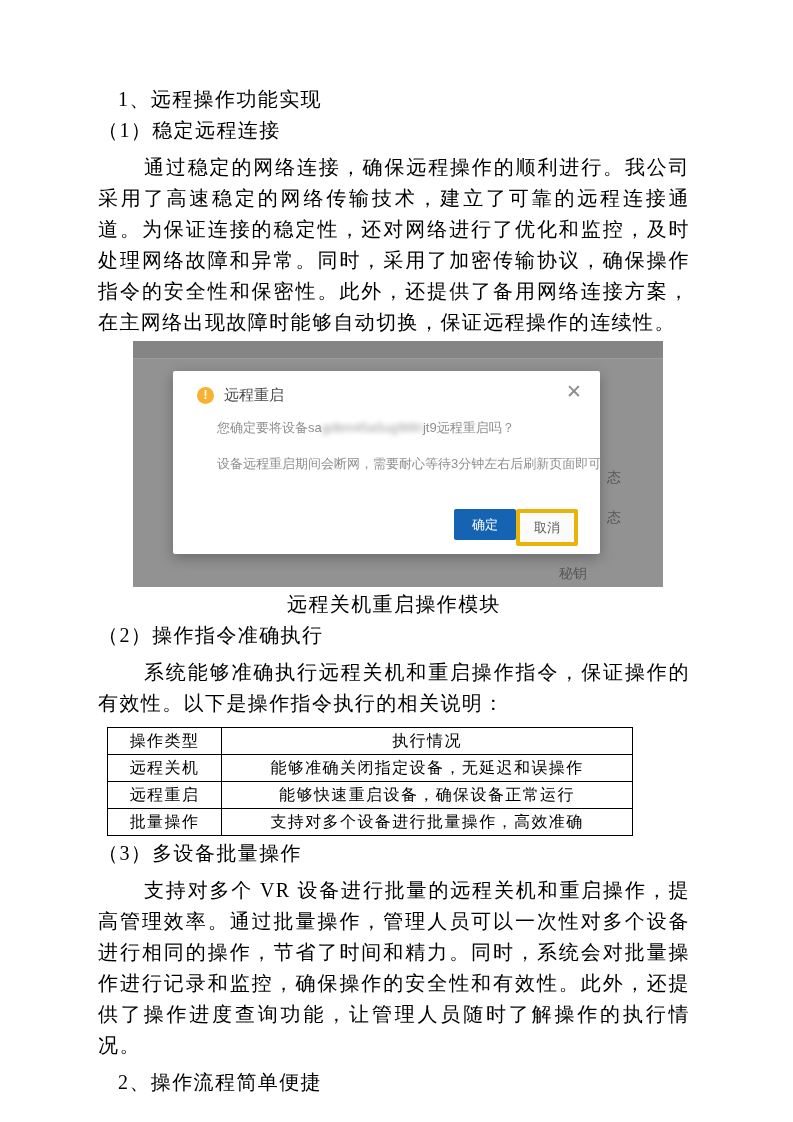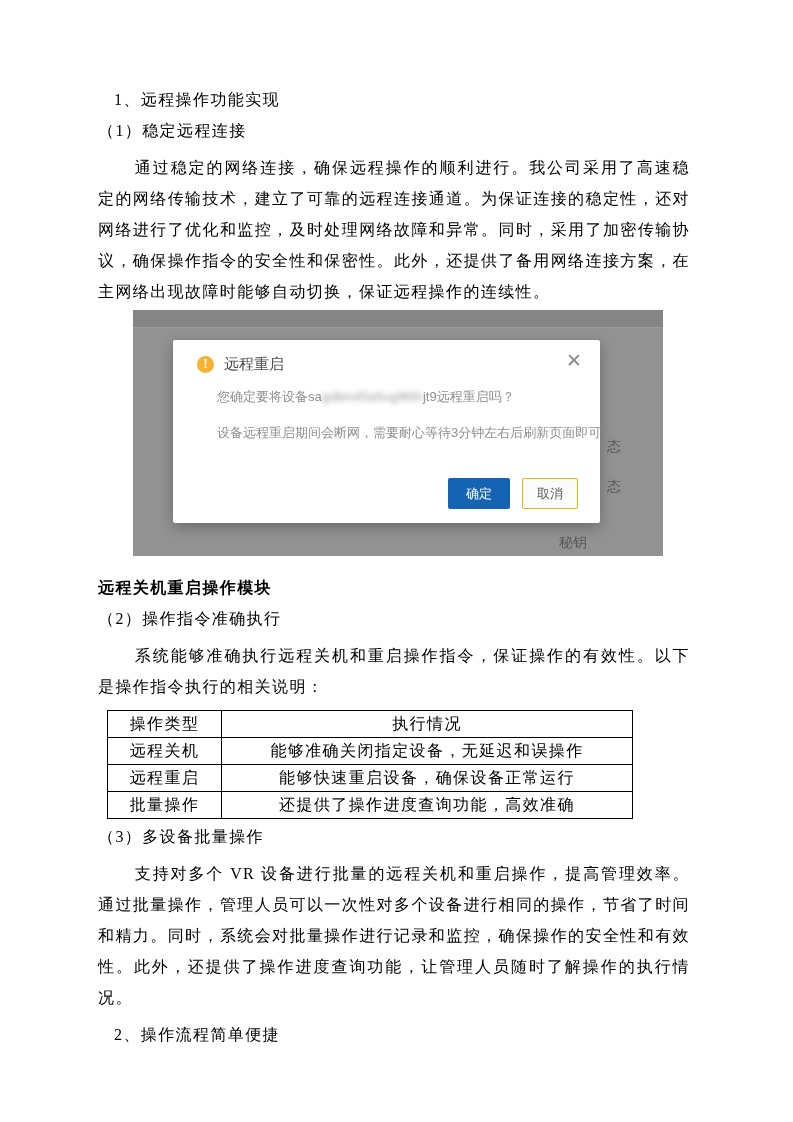--- a/index.html
+++ b/index.html
@@ -16,21 +16,21 @@
     font-family: "Liberation Serif", "DejaVu Serif", serif;
     color: #000000;
   }
   .content {
     position: absolute;
     left: 98px;
     top: 84px;
     width: 592px;
   }
   .doc-text {
-    font-size: 16px;
+    font-size: 20px;
     letter-spacing: 1.4px;
     line-height: 31px;
     margin: 0;
     font-weight: normal;
   }
   .h-num { text-indent: 1em; }
   .para {
     text-align: justify;
     text-indent: 2.3em;
     margin: 0;
@@ -134,35 +134,34 @@
     line-height: 31px;
     text-align: center;
     cursor: pointer;
     border-radius: 2px;
     font-family: "Liberation Sans", "DejaVu Sans", sans-serif;
   }
   .btn-confirm {
     width: 62px;
     background: #1464b3;
     color: #ffffff;
-    margin-right: 12px;
+    margin-right: 0;
   }
   .btn-cancel {
     width: 54px;
     background: #fbfbfb;
     color: #5a5a5a;
-    border: 1px solid #eab308;
+    border: 4px solid #eab308;
     height: 29px;
     line-height: 29px;
   }
   
   .caption {
-    text-align: left;
-    margin-top: 16px;
-    font-weight: bold;
+    text-align: center;
+    margin-top: 2px;
   }
   .doc-table {
     border-collapse: collapse;
     margin-left: 9px;
     margin-top: 8px;
     width: 526px;
     table-layout: fixed;
   }
   .doc-table td, .doc-table th {
     border: 1.7px solid #000000;
@@ -229,21 +228,21 @@
       <tr>
         <td>远程关机</td>
         <td>能够准确关闭指定设备，无延迟和误操作</td>
       </tr>
       <tr>
         <td>远程重启</td>
         <td>能够快速重启设备，确保设备正常运行</td>
       </tr>
       <tr>
         <td>批量操作</td>
-        <td>还提供了操作进度查询功能，高效准确</td>
+        <td>支持对多个设备进行批量操作，高效准确</td>
       </tr>
     </tbody>
       </table>
 
     <div class="spacer-xs"></div>
     <h3 class="doc-text">（3）多设备批量操作</h3>
     <div class="spacer-sm"></div>
     <p class="doc-text para">支持对多个 VR 设备进行批量的远程关机和重启操作，提高管理效率。通过批量操作，管理人员可以一次性对多个设备进行相同的操作，节省了时间和精力。同时，系统会对批量操作进行记录和监控，确保操作的安全性和有效性。此外，还提供了操作进度查询功能，让管理人员随时了解操作的执行情况。</p>
     <div class="spacer-sm"></div>
     <h3 class="doc-text h-num">2、操作流程简单便捷</h3>

